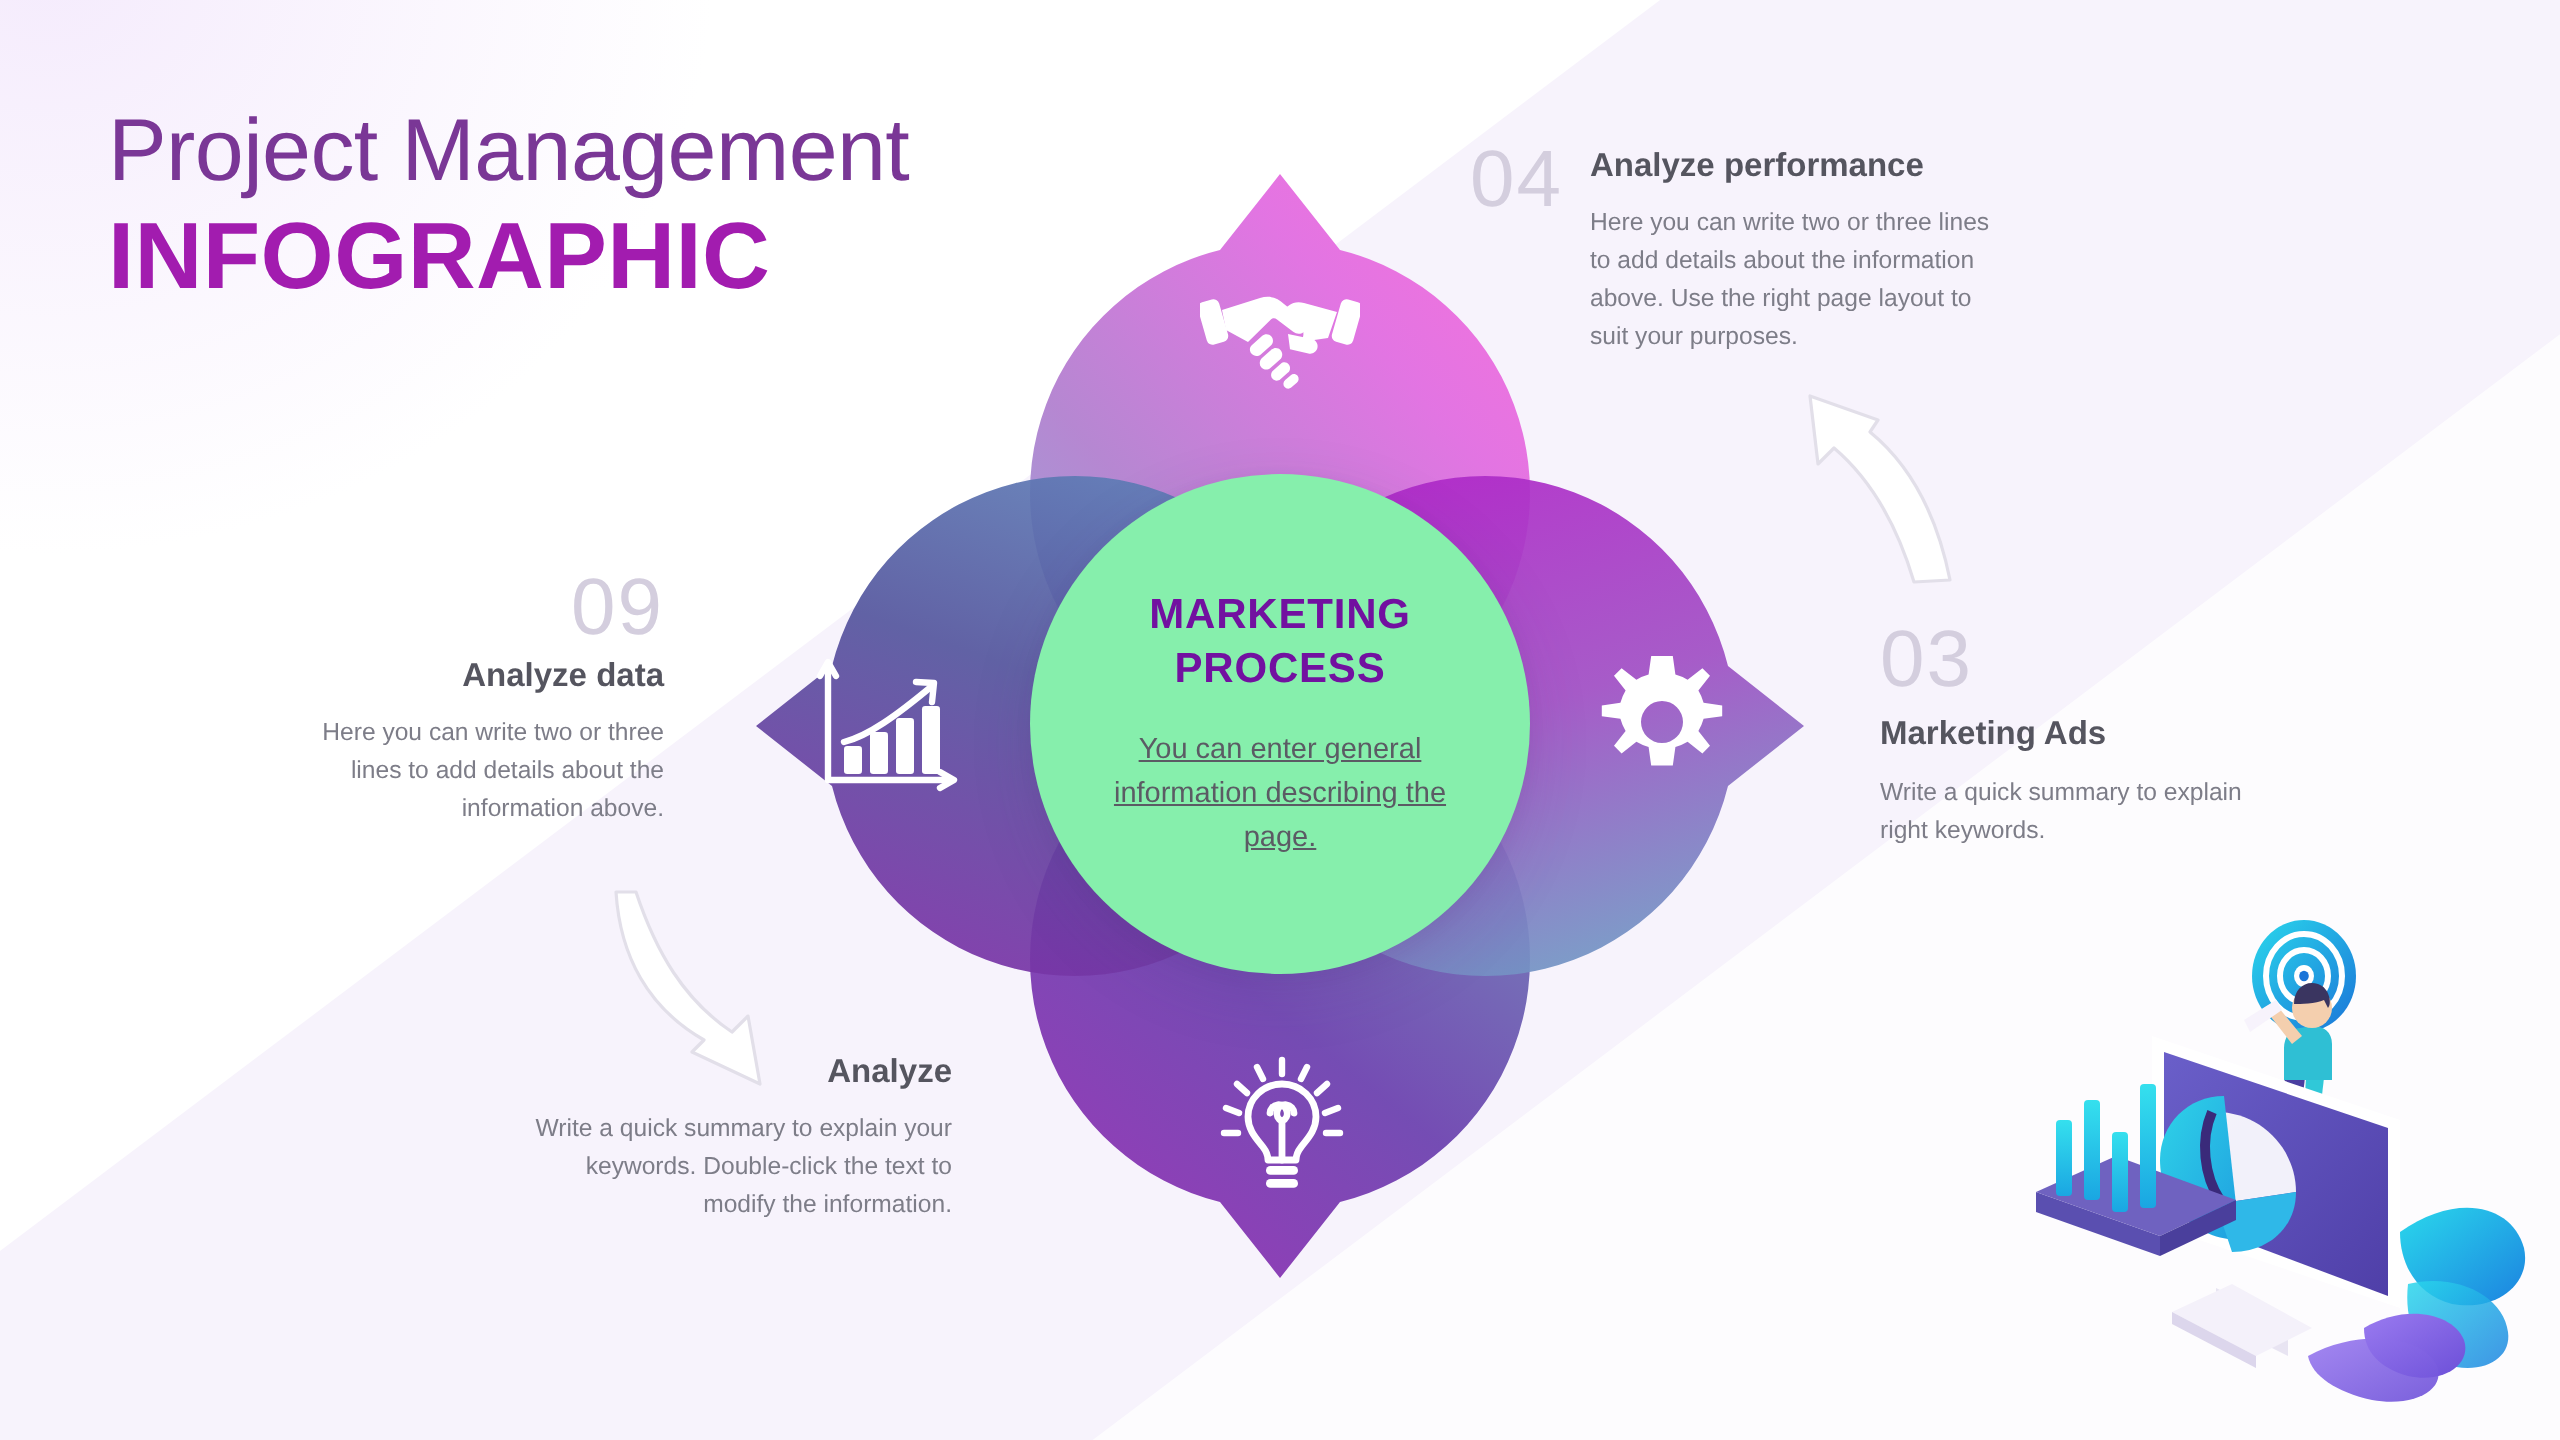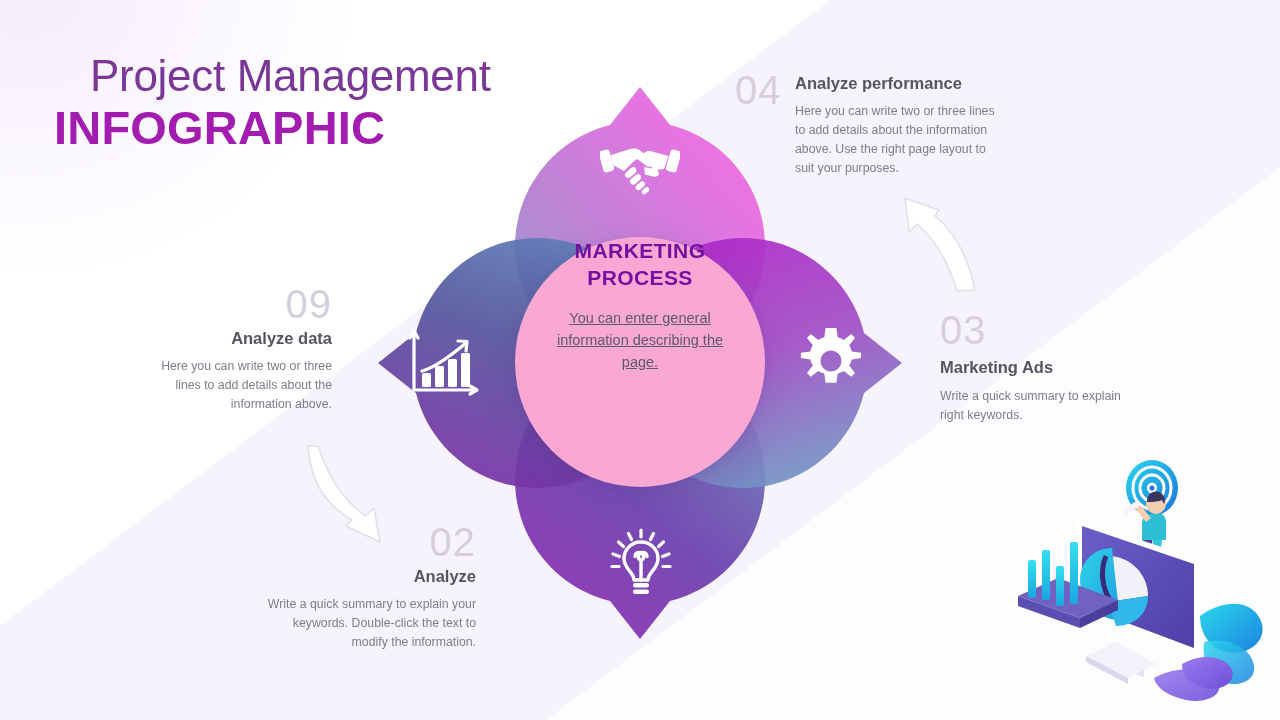--- a/index.html
+++ b/index.html
@@ -28,41 +28,41 @@
   }
   .bg-soft-tl {
     position:absolute; left:-120px; top:-140px; width:480px; height:420px;
     background: radial-gradient(ellipse at 30% 30%, rgba(243,232,252,.85), rgba(247,243,252,0) 70%);
   }
 
   
   .title-block { position:absolute; left:54px; top:52px; z-index:6; }
   .title-line1 {
     font-size:44px; font-weight:400; color:#7a3796;
-    letter-spacing:-.3px; line-height:1.08; white-space:nowrap;margin-left:36px;
+    letter-spacing:-.3px; line-height:1.08; white-space:nowrap;
   }
   .title-line2 {
     font-size:47px; font-weight:700; color:#a21caf;
     letter-spacing:.2px; line-height:1.18; white-space:nowrap;
   }
 
   
   .flower {
     position:absolute; left:370px; top:87px;
     width:540px; height:552px; z-index:3;
   }
   .flower svg { display:block; width:100%; height:100%; overflow:visible; }
 
   
   .center-circle {
     position:absolute; left:515px; top:237px;
     width:250px; height:250px; border-radius:50%;
-    background:#f9a8d4; z-index:5;
+    background:#86efac; z-index:5;
     box-shadow: 0 10px 30px rgba(90,50,130,.17), 0 2px 8px rgba(90,50,130,.08);
-    display:flex; flex-direction:column; align-items:center; 
+    display:flex; flex-direction:column; align-items:center; justify-content:center;
     padding: 0 30px;
   }
   .center-title {
     font-size:21px; font-weight:700; color:#7211a0;
     text-align:center; line-height:1.3; letter-spacing:.4px;
   }
   .center-desc {
     margin-top:15px; font-size:14.5px; color:#5b5b64;
     text-align:center; line-height:1.52; font-weight:400;text-decoration:underline;
   }
@@ -278,21 +278,20 @@
   </svg>
 </div>
 
 <div class="step step-01">
   <div class="step-num">09</div>
   <div class="step-title">Analyze data</div>
   <div class="step-desc">Here you can write two or three lines to add details about the information above.</div>
 </div>
 
 <div class="step step-02">
-  <div class="step-num">02</div>
   <div class="step-title">Analyze</div>
   <div class="step-desc">Write a quick summary to explain your keywords. Double-click the text to modify the information.</div>
 </div>
 
 <div class="step step-03">
   <div class="step-num">03</div>
   <div class="step-title">Marketing Ads</div>
   <div class="step-desc">Write a quick summary to explain right keywords.</div>
 </div>
 

